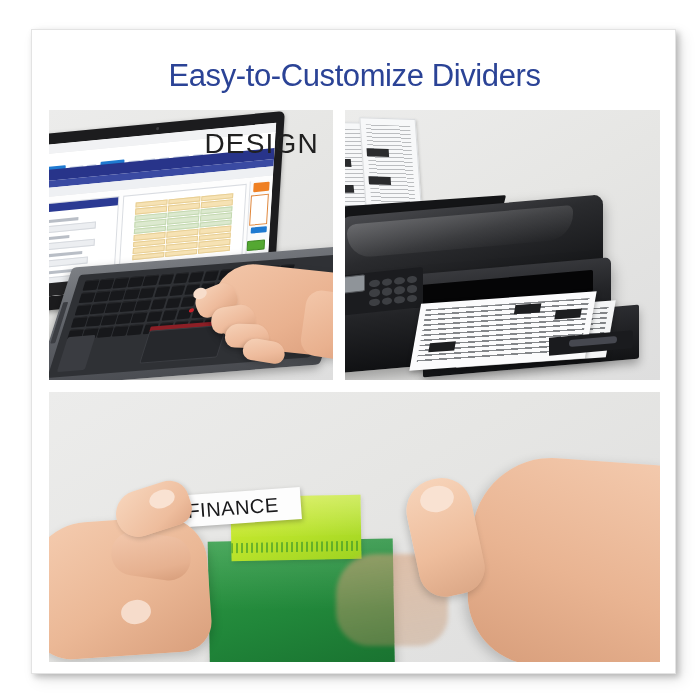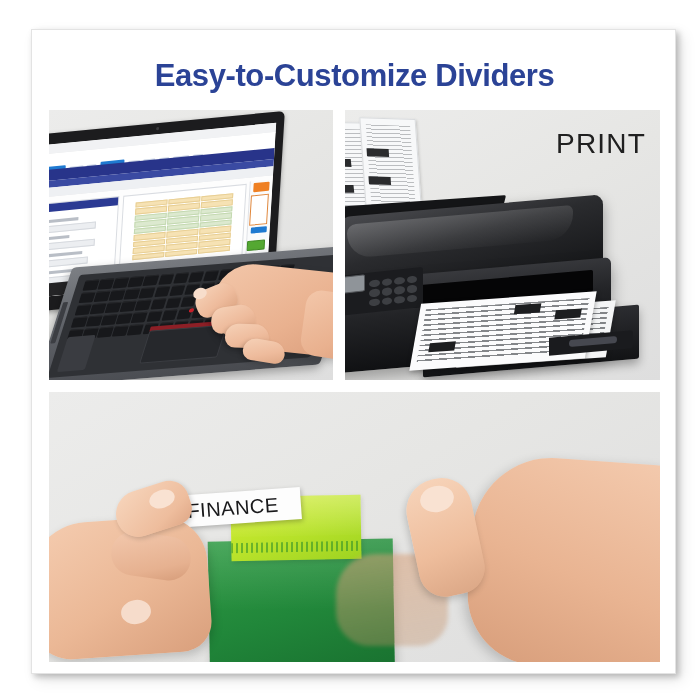--- a/index.html
+++ b/index.html
@@ -33,21 +33,21 @@
   }
 
   
   #headline {
     position: absolute;
     left: 0;
     top: 28px;
     width: 645px;
     text-align: center;
     font-family: "Liberation Sans", sans-serif;
-    font-weight: bold;
+    font-weight: normal;
     font-size: 31px;
     letter-spacing: -0.4px;
     color: #2b4396;
     white-space: nowrap;
   }
 
   
   .panel {
     position: absolute;
     overflow: hidden;
@@ -640,20 +640,21 @@
           <div class="hd-palm skin"></div>
           <div class="hd-wrist skin"></div>
           <div class="fg fg1 skin2"></div>
           <div class="fg fg2 skin2"></div>
           <div class="fg fg3 skin2"></div>
           <div class="fg fg4 skin2"></div>
           <div class="nail"></div>
         </div>
       </div>
 
+      <div class="panel-label" id="label-design">DESIGN</div>
     </div>
 
     <div class="panel" id="panel-print">
       <div class="panel-bg"></div>
 
       <div class="printer-wrap">
 
         <div class="feed-sheet fs1">
           <div class="fs-lines"></div>
           <div class="fs-tab" style="top:36px;"></div>
@@ -701,21 +702,20 @@
           <div class="os-text"></div>
           <div class="os-tab" style="left:16px; top:40px;"></div>
           <div class="os-tab" style="left:96px; top:8px;"></div>
           <div class="os-tab" style="left:138px;top:16px;"></div>
         </div>
 
         <div class="tray-ext"></div>
         <div class="tray-handle"></div>
       </div>
 
-      <div class="panel-label" id="label-print">PRINT</div>
     </div>
 
     <div class="panel" id="panel-insert">
       <div class="panel-bg"></div>
 
       <div class="insert-wrap">
 
         <div class="hand-right">
           <div class="hr-fingers-behind"></div>
           <div class="hr-palm"></div>

